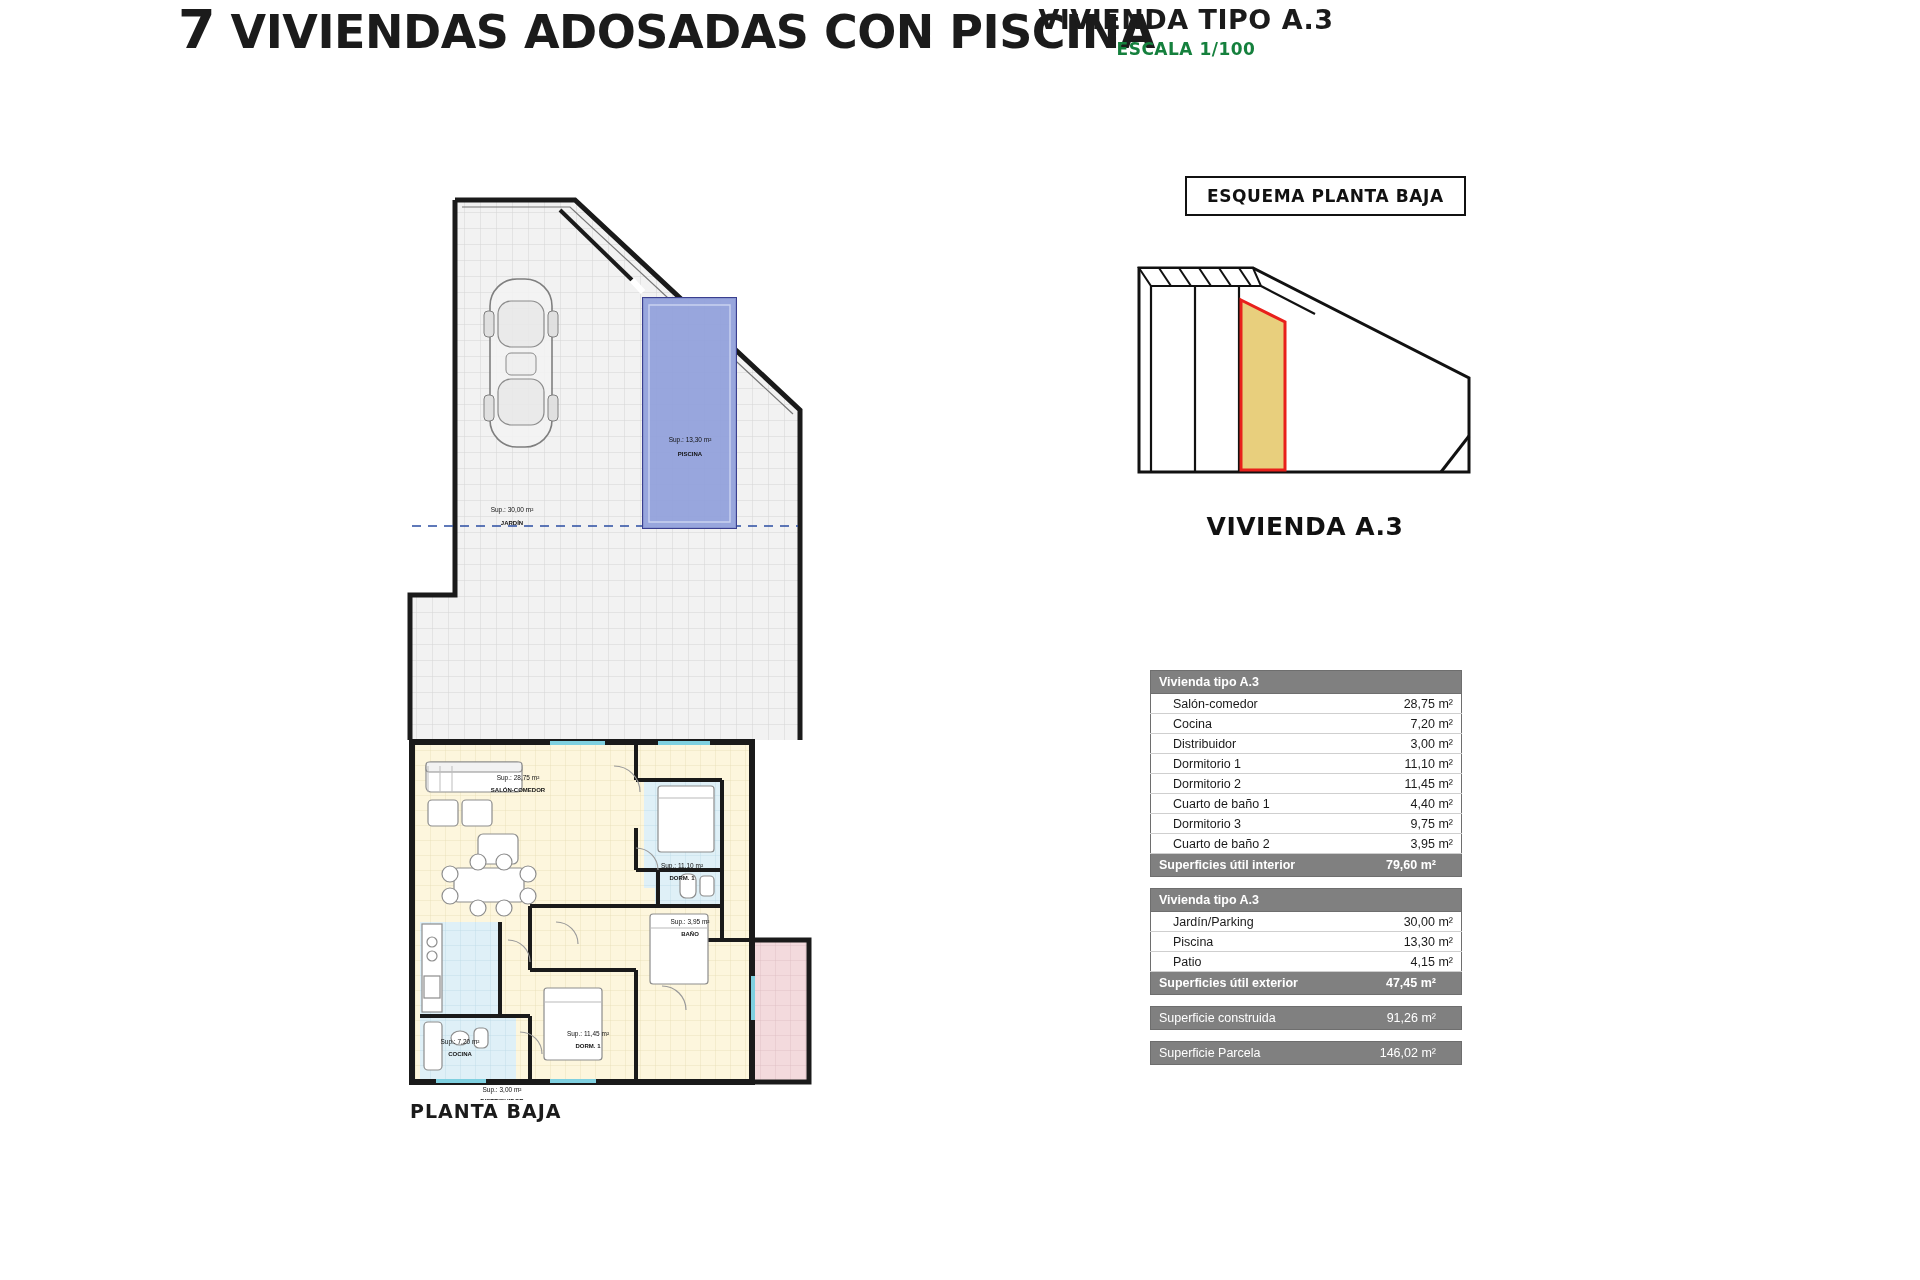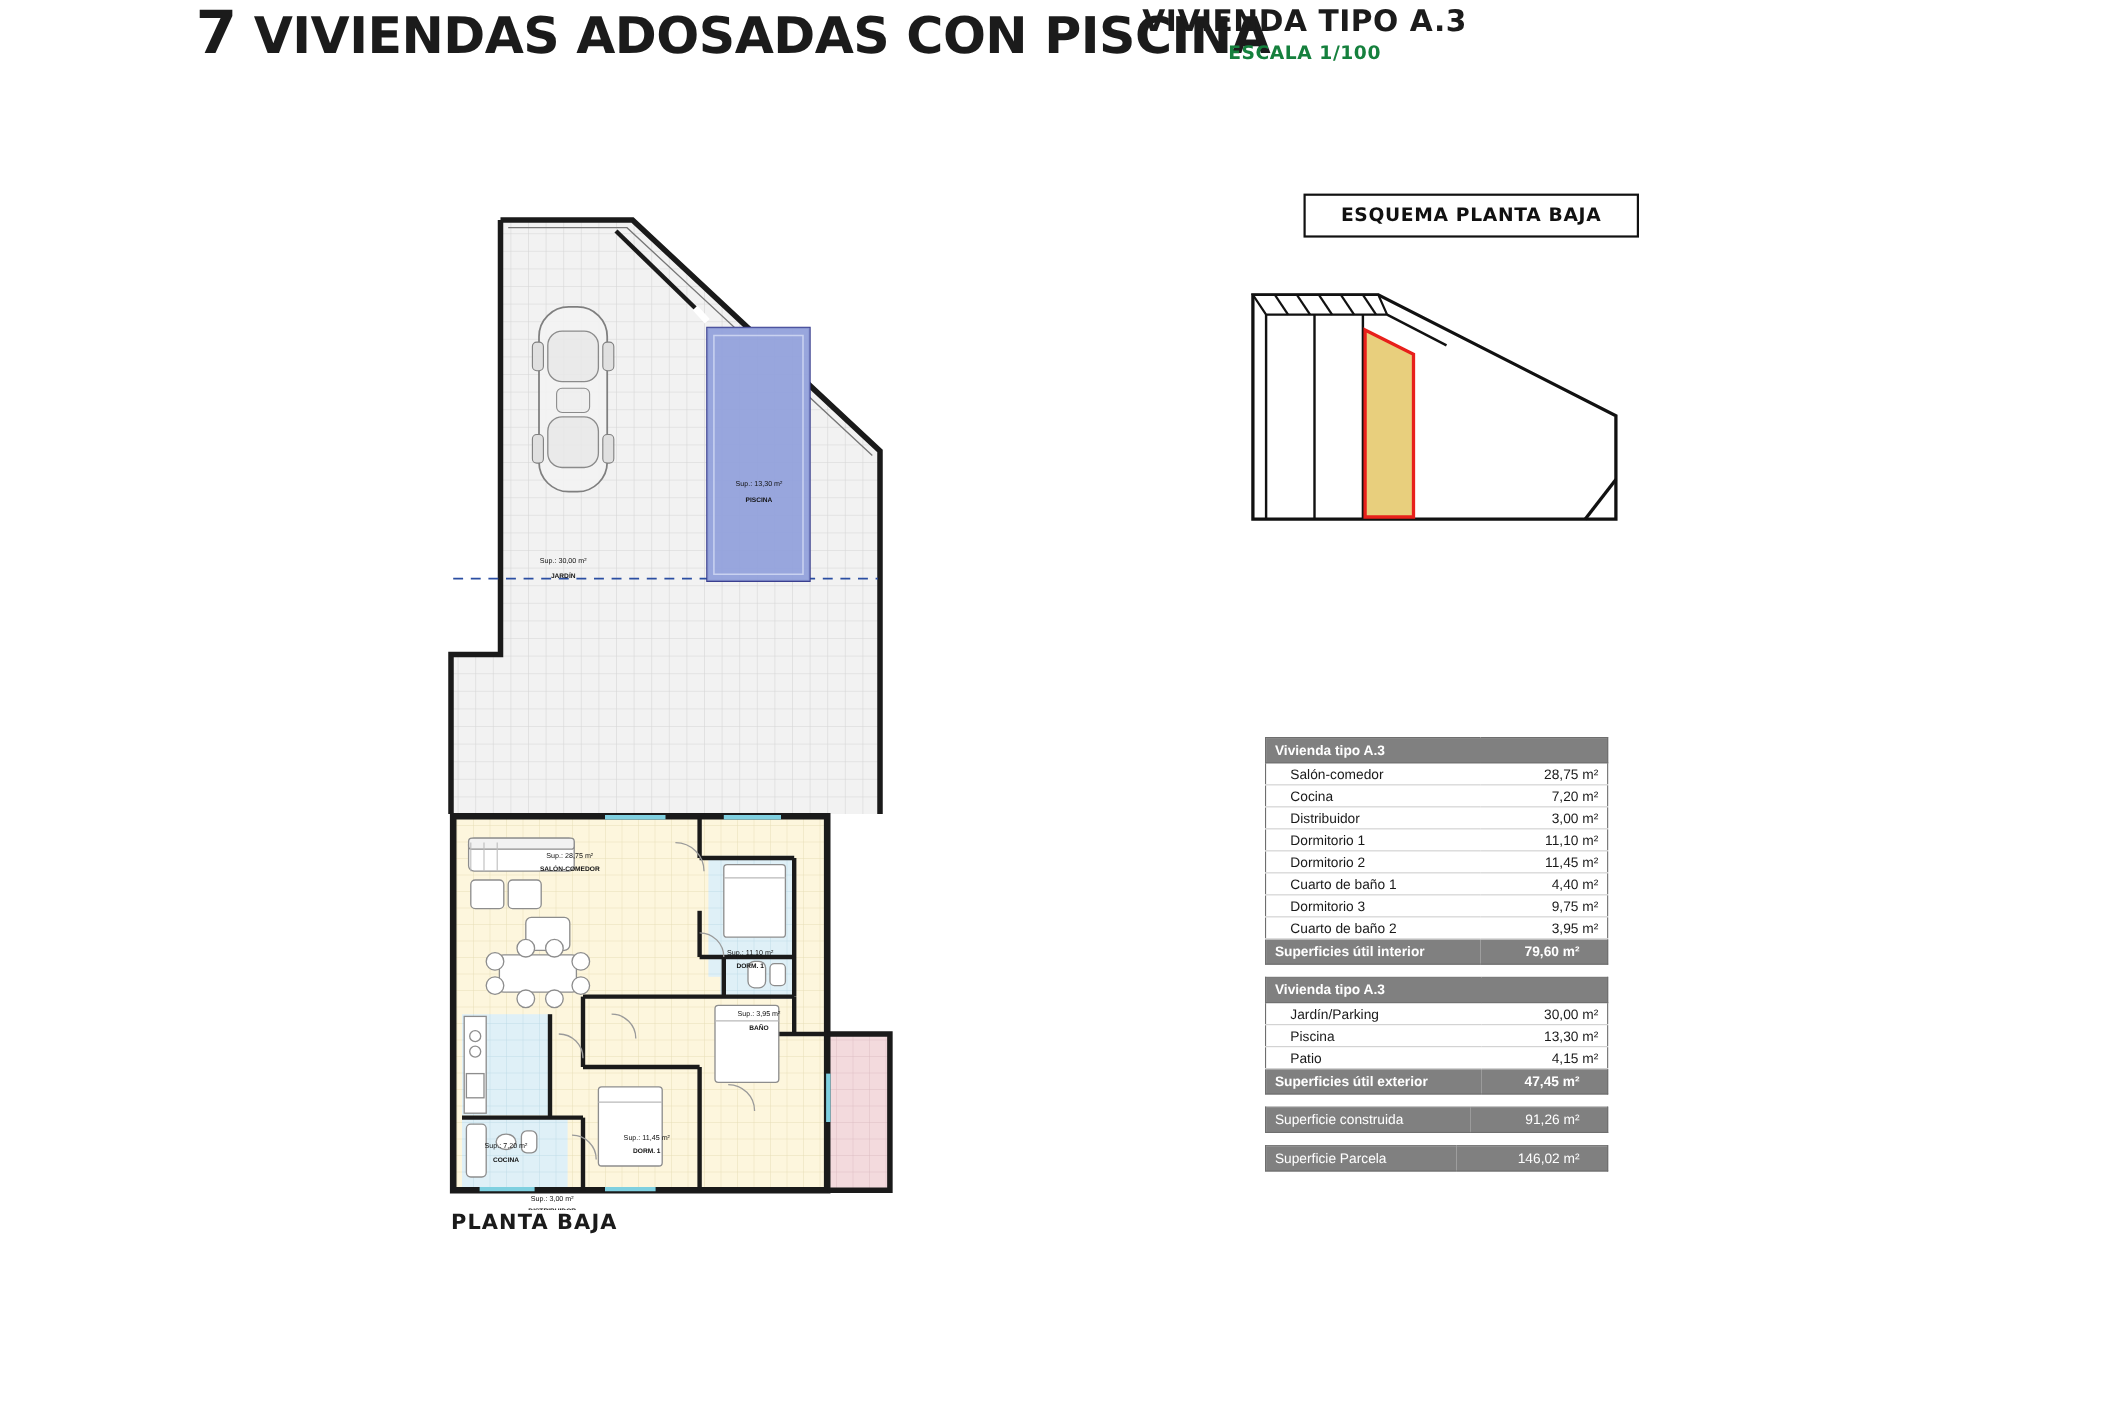--- a/index.html
+++ b/index.html
@@ -69,21 +69,21 @@
     font-family: "DejaVu Sans", sans-serif;
   }
 
   svg.plan { display:block; }
 
   
   .scheme-box {
     position: absolute;
     left: 1185px; top: 176px;
     border: 2px solid #111;
-    padding: 8px 32px;
+    padding: 8px 20px;
     font-size: 17px;
     font-weight: bold;
     letter-spacing: 0.6px;
     color: #111;
     background: #fff;
     font-family: "DejaVu Sans", sans-serif;
   }
   .scheme-svg {
     position: absolute;
     left: 1135px; top: 240px;
@@ -373,20 +373,21 @@
         <path d="M104,46 L104,232"></path>
       </g>
       <path d="M126,46 L180,74" stroke="#111" stroke-width="2.2" fill="none"></path>
 
       <path d="M334,196 L306,232" stroke="#111" stroke-width="3" fill="none"></path>
 
       <path d="M106,60 L150,82 L150,230 L106,230 Z" fill="#e8cf7d" stroke="#e8201b" stroke-width="3"></path>
     </svg>
   </div>
 
+  <div class="scheme-caption">VIVIENDA A.3</div>
 
   <div class="tables">
 
     <table class="surf tbl-outline">
       <thead>
         <tr>
             <th colspan="2">Vivienda tipo A.3</th>
           </tr>
       </thead>
       <tbody>

